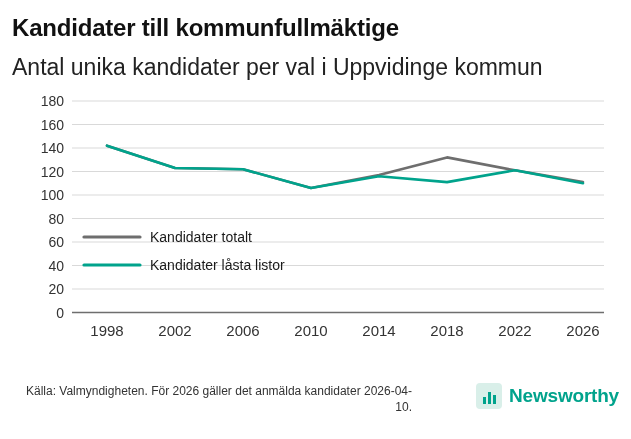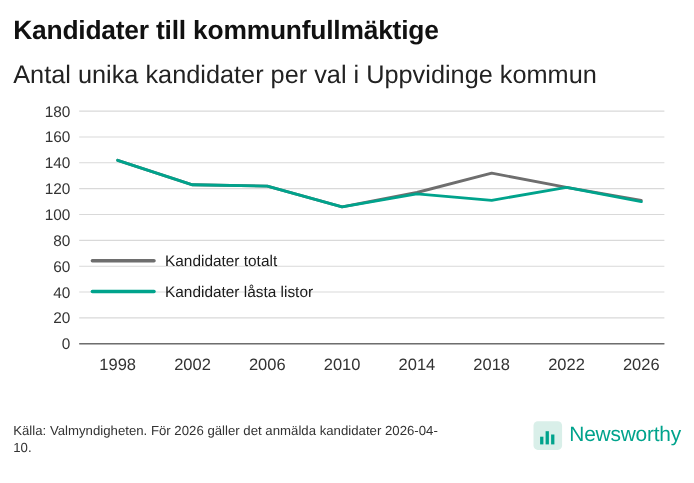--- a/index.html
+++ b/index.html
@@ -54,20 +54,21 @@
     height: 56px;
   }
   .source-text {
     position: absolute;
     left: 0;
     top: 8px;
     font-size: 12px;
     line-height: 1.35;
     color: #333333;
     width: 400px;
+    text-align: right;
   }
   .brand {
     position: absolute;
     right: 0;
     top: 8px;
     display: flex;
     align-items: center;
     gap: 7px;
   }
   .brand-mark {
@@ -90,21 +91,21 @@
   .brand-bars i {
     display: block;
     width: 3px;
     background: #00a38c;
   }
   .brand-bars i:nth-child(1) { height: 7px; }
   .brand-bars i:nth-child(2) { height: 12px; }
   .brand-bars i:nth-child(3) { height: 9px; }
   .brand-name {
     font-size: 19px;
-    font-weight: normal;
+    font-weight: bold;
     color: #00a38c;
     letter-spacing: -0.2px;
   }
   .legend-label {
     font-size: 14px;
     fill: #1a1a1a;
   }
   .tick-label {
     font-size: 14px;
     fill: #333333;

